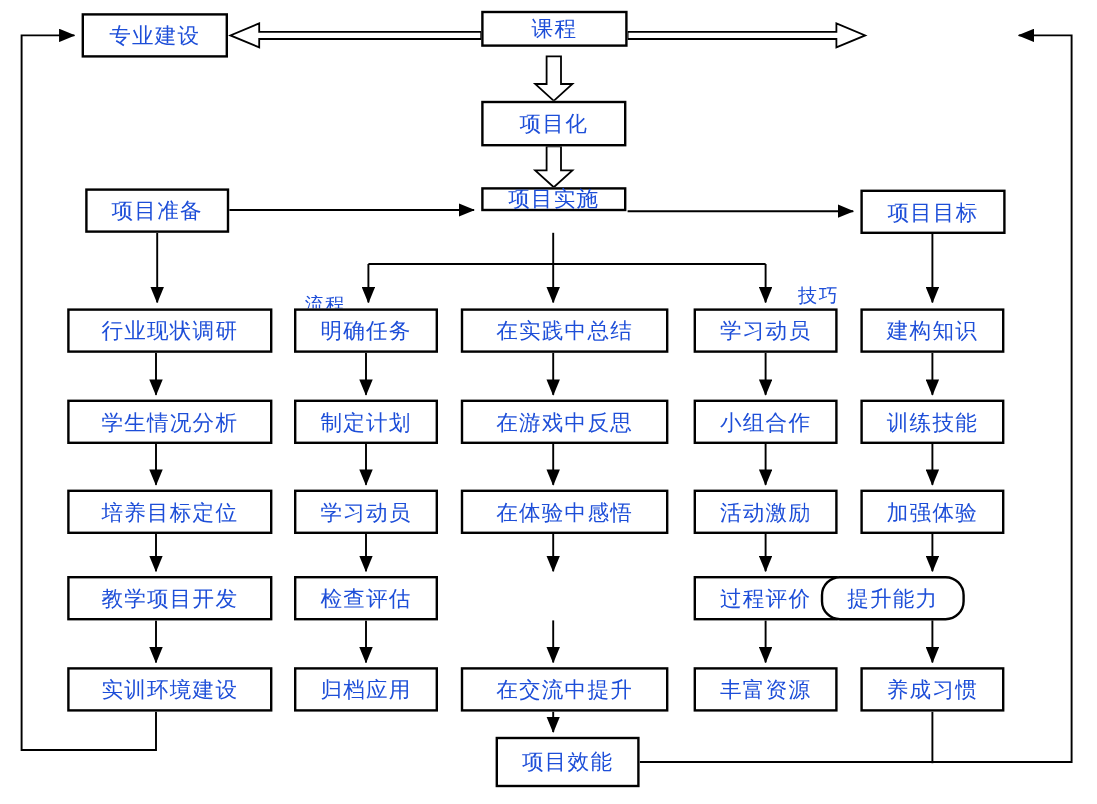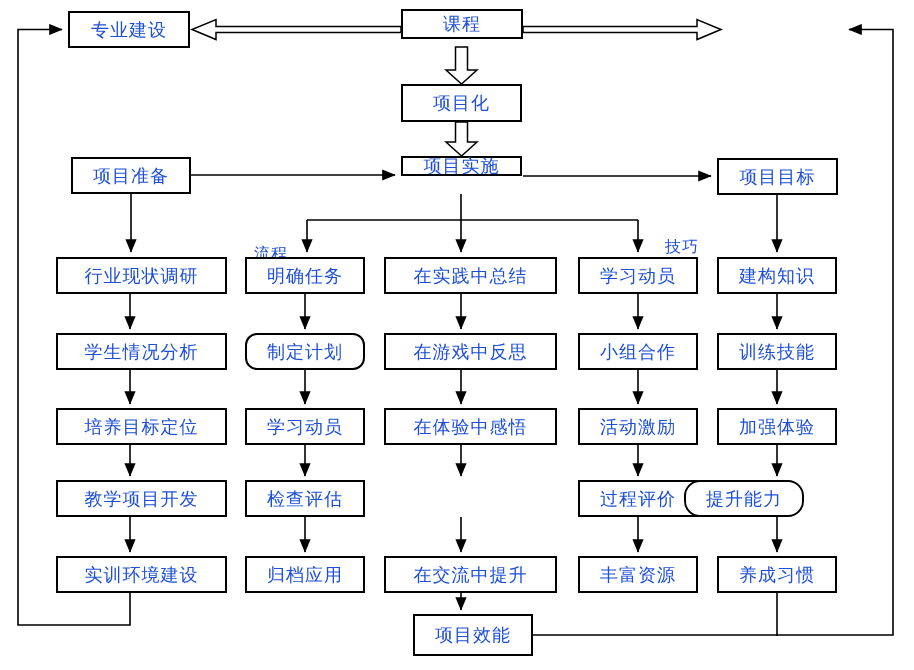--- a/index.html
+++ b/index.html
@@ -90,21 +90,21 @@
   <div class="flabel" style="left:254px;top:228px;margin-top:16px;">流程</div>
   <div class="flabel" style="left:665px;top:237px;">技巧</div>
 
   <div class="box" style="left:56px;top:257px;width:171px;height:37px;">行业现状调研</div>
   <div class="box" style="left:56px;top:333px;width:171px;height:37px;">学生情况分析</div>
   <div class="box" style="left:56px;top:408px;width:171px;height:37px;">培养目标定位</div>
   <div class="box" style="left:56px;top:480px;width:171px;height:37px;">教学项目开发</div>
   <div class="box" style="left:56px;top:556px;width:171px;height:37px;">实训环境建设</div>
 
   <div class="box" style="left:245px;top:257px;width:120px;height:37px;">明确任务</div>
-  <div class="box" style="left:245px;top:333px;width:120px;height:37px;border-radius:12px;">制定计划</div>
+  <div class="box" style="left:245px;top:333px;width:120px;height:37px;">制定计划</div>
   <div class="box" style="left:245px;top:408px;width:120px;height:37px;">学习动员</div>
   <div class="box" style="left:245px;top:480px;width:120px;height:37px;">检查评估</div>
   <div class="box" style="left:245px;top:556px;width:120px;height:37px;">归档应用</div>
 
   <div class="box" style="left:384px;top:257px;width:173px;height:37px;">在实践中总结</div>
   <div class="box" style="left:384px;top:333px;width:173px;height:37px;">在游戏中反思</div>
   <div class="box" style="left:384px;top:408px;width:173px;height:37px;">在体验中感悟</div>
   <div class="box" style="left:384px;top:556px;width:173px;height:37px;">在交流中提升</div>
 
   <div class="box" style="left:578px;top:257px;width:120px;height:37px;">学习动员</div>

